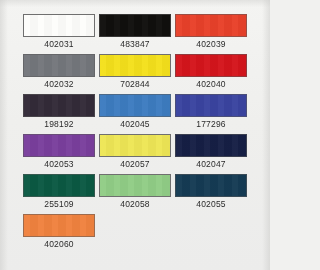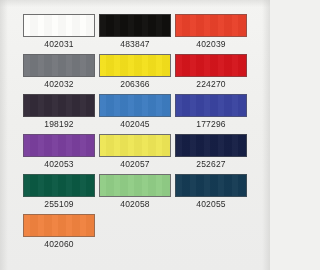--- a/index.html
+++ b/index.html
@@ -101,25 +101,25 @@
       <div class="cell">
         <div class="swatch" style="background: rgb(232, 65, 42);"></div>
         <div class="code">402039</div>
       </div>
       <div class="cell">
         <div class="swatch" style="background: rgb(116, 119, 124);"></div>
         <div class="code">402032</div>
       </div>
       <div class="cell">
         <div class="swatch light-chip" style="background: rgb(244, 224, 28);"></div>
-        <div class="code">206366</div>
+        <div class="code">702844</div>
       </div>
       <div class="cell">
         <div class="swatch" style="background: rgb(212, 21, 28);"></div>
-        <div class="code">224270</div>
+        <div class="code">402040</div>
       </div>
       <div class="cell">
         <div class="swatch" style="background: rgb(51, 43, 56);"></div>
         <div class="code">198192</div>
       </div>
       <div class="cell">
         <div class="swatch" style="background: rgb(61, 124, 192);"></div>
         <div class="code">402045</div>
       </div>
       <div class="cell">
@@ -129,21 +129,21 @@
       <div class="cell">
         <div class="swatch" style="background: rgb(122, 63, 157);"></div>
         <div class="code">402053</div>
       </div>
       <div class="cell">
         <div class="swatch light-chip" style="background: rgb(238, 230, 86);"></div>
         <div class="code">402057</div>
       </div>
       <div class="cell">
         <div class="swatch" style="background: rgb(22, 31, 69);"></div>
-        <div class="code">252627</div>
+        <div class="code">402047</div>
       </div>
       <div class="cell">
         <div class="swatch" style="background: rgb(11, 89, 67);"></div>
         <div class="code">255109</div>
       </div>
       <div class="cell">
         <div class="swatch light-chip" style="background: rgb(145, 205, 134);"></div>
         <div class="code">402058</div>
       </div>
       <div class="cell">

